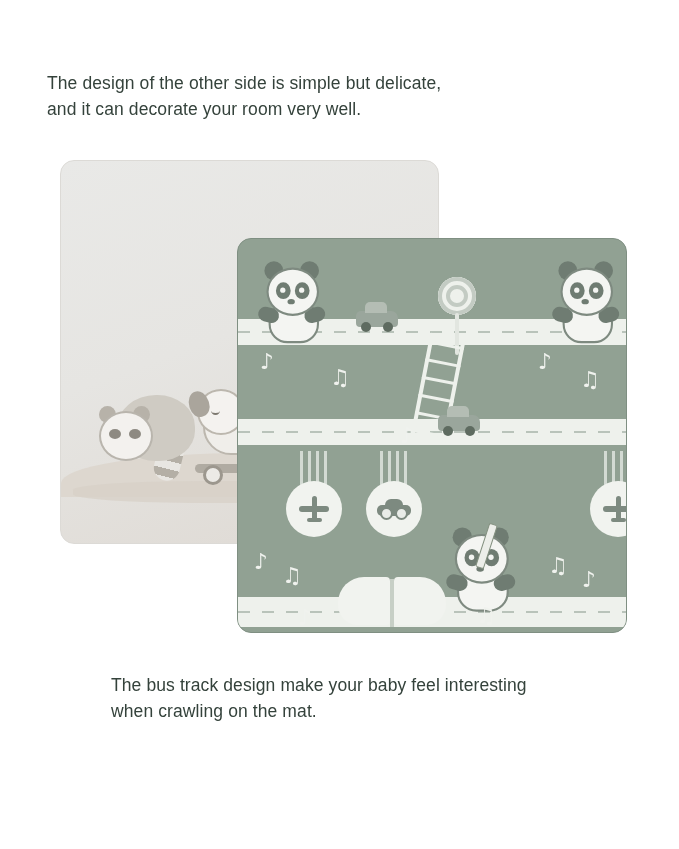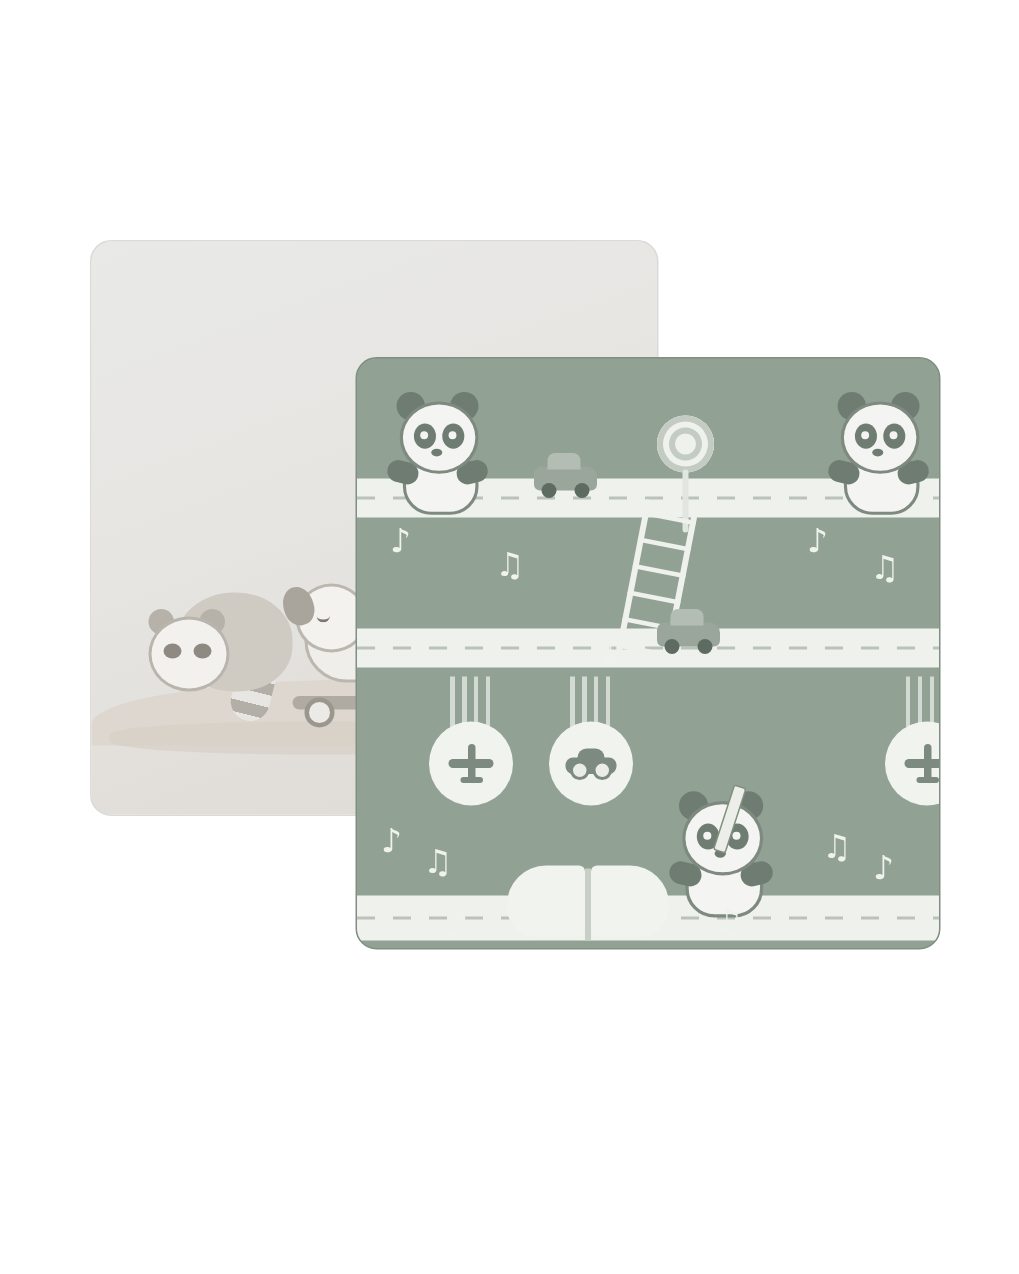--- a/index.html
+++ b/index.html
@@ -530,20 +530,22 @@
     font-family: "DejaVu Sans", sans-serif;
     line-height: 1;
     user-select: none;
   }
 </style>
 </head>
 <body>
 
 <div class="page" data-interactable="false">
 
+  <div class="caption" id="caption-top" data-interactable="false">The design of the other side is simple but delicate,
+and it can decorate your room very well.</div>
 
   <div class="mat-back" data-interactable="false">
     <div class="ground" data-interactable="false"></div>
     <div class="ground2" data-interactable="false"></div>
 
     <div class="raccoon-tail" data-interactable="false"></div>
     <div class="raccoon-body" data-interactable="false"></div>
     <div class="raccoon-ear l" data-interactable="false"></div>
     <div class="raccoon-ear r" data-interactable="false"></div>
     <div class="raccoon-head" data-interactable="false"></div>
@@ -693,13 +695,15 @@
     <div class="note" style="left:342px; top:130px" data-interactable="false">♫</div>
     <div class="note" style="left:16px;  top:312px" data-interactable="false">♪</div>
     <div class="note" style="left:44px;  top:326px" data-interactable="false">♫</div>
     <div class="note" style="left:60px;  top:368px" data-interactable="false">♪</div>
     <div class="note" style="left:310px; top:316px" data-interactable="false">♫</div>
     <div class="note" style="left:344px; top:330px" data-interactable="false">♪</div>
     <div class="note" style="left:238px; top:366px" data-interactable="false">♫</div>
     <div class="note" style="left:162px; top:186px" data-interactable="false">♪</div>
   </div>
 
+  <div class="caption" id="caption-mid" data-interactable="false">The bus track design make your baby feel interesting
+when crawling on the mat.</div>
 </div>
 
 </body></html>

